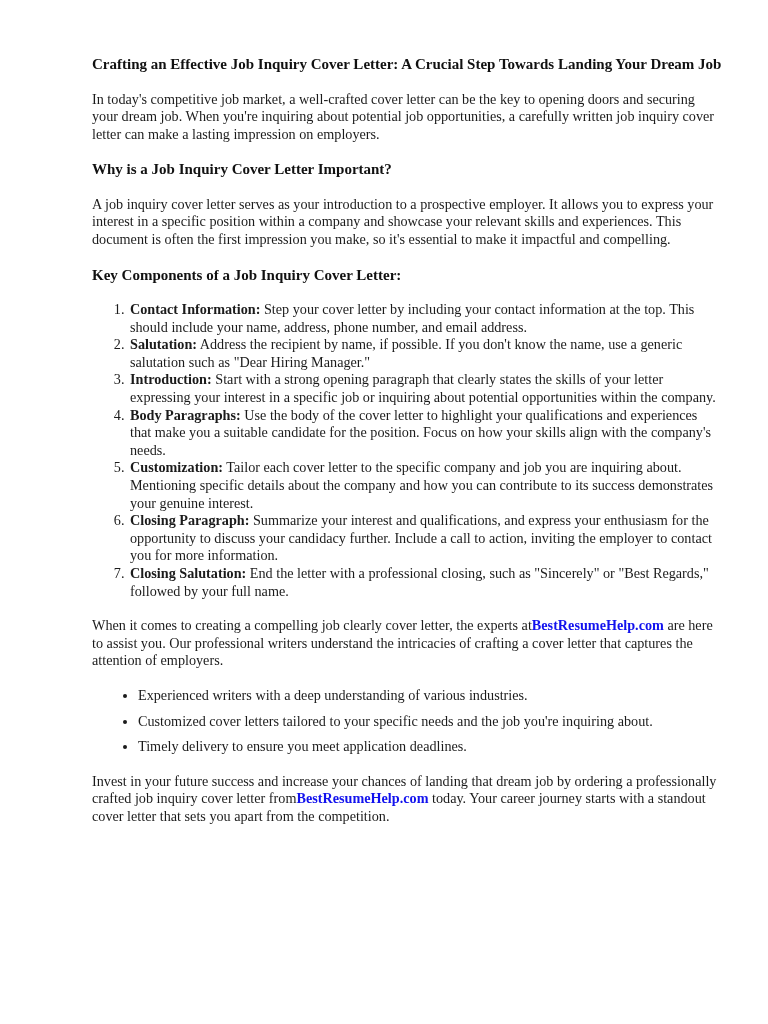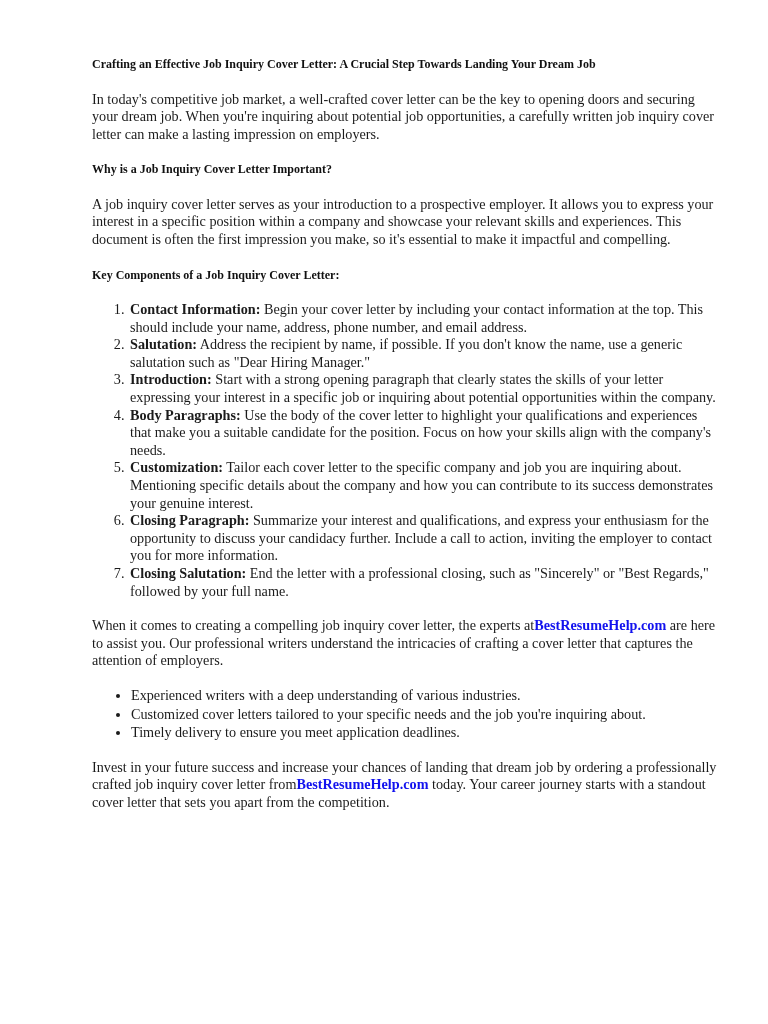--- a/index.html
+++ b/index.html
@@ -14,21 +14,21 @@
     box-sizing: border-box;
     background: #ffffff;
     padding: 55px 46px 40px 92px;
     font-family: "Liberation Serif", "DejaVu Serif", serif;
     font-size: 14.2px;
     line-height: 17.6px;
     color: #1b1b1b;
     overflow: hidden;
   }
   h1, h2 {
-    font-size: 12px;
+    font-size: 15px;
     line-height: 18.5px;
     font-weight: bold;
     margin: 0 0 17px 0;
     color: #111111;
   }
   p {
     margin: 0 0 17px 0;
   }
   ol.components {
     margin: 0 0 17px 0;
@@ -37,21 +37,21 @@
   ol.components li {
     margin: 0;
     padding-left: 2px;
   }
   ul.benefits {
     margin: 0 0 17px 0;
     padding: 0 0 0 38px;
     list-style-type: disc;
   }
   ul.benefits li {
-    margin: 1px;
+    margin: 8px;
     font-family: Liberation Serif, serif;
   }
   b, .bold { font-weight: bold; }
   .link {
     color: var(--link, #1212ee);
     font-weight: bold;
     cursor: pointer;
   }
 </style>
 </head>
@@ -63,31 +63,31 @@
 
   <p>In today's competitive job market, a well-crafted cover letter can be the key to opening doors and securing your dream job. When you're inquiring about potential job opportunities, a carefully written job inquiry cover letter can make a lasting impression on employers.</p>
 
   <h2>Why is a Job Inquiry Cover Letter Important?</h2>
 
   <p>A job inquiry cover letter serves as your introduction to a prospective employer. It allows you to express your interest in a specific position within a company and showcase your relevant skills and experiences. This document is often the first impression you make, so it's essential to make it impactful and compelling.</p>
 
   <h2>Key Components of a Job Inquiry Cover Letter:</h2>
 
   <ol class="components">
-      <li><b>Contact Information:</b><span> Begin your cover letter by including your contact information at the top. This should include your name, address, phone number, and email address.</span></li>
+      <li><b>Contact Information:</b><span> Step your cover letter by including your contact information at the top. This should include your name, address, phone number, and email address.</span></li>
       <li><b>Salutation:</b><span> Address the recipient by name, if possible. If you don't know the name, use a generic salutation such as "Dear Hiring Manager."</span></li>
       <li><b>Introduction:</b><span> Start with a strong opening paragraph that clearly states the skills of your letter  expressing your interest in a specific job or inquiring about potential opportunities within the company.</span></li>
       <li><b>Body Paragraphs:</b><span> Use the body of the cover letter to highlight your qualifications and experiences that make you a suitable candidate for the position. Focus on how your skills align with the company's needs.</span></li>
       <li><b>Customization:</b><span> Tailor each cover letter to the specific company and job you are inquiring about. Mentioning specific details about the company and how you can contribute to its success demonstrates your genuine interest.</span></li>
       <li><b>Closing Paragraph:</b><span> Summarize your interest and qualifications, and express your enthusiasm for the opportunity to discuss your candidacy further. Include a call to action, inviting the employer to contact you for more information.</span></li>
       <li><b>Closing Salutation:</b><span> End the letter with a professional closing, such as "Sincerely" or "Best Regards," followed by your full name.</span></li>
     </ol>
 
 
-  <p><span>When it comes to creating a compelling job inquiry cover letter, the experts at</span><span class="link">BestResumeHelp.com</span><span> are here to assist you. Our professional writers understand the intricacies of crafting a cover letter that captures the attention of employers.</span></p>
+  <p><span>When it comes to creating a compelling job clearly cover letter, the experts at</span><span class="link">BestResumeHelp.com</span><span> are here to assist you. Our professional writers understand the intricacies of crafting a cover letter that captures the attention of employers.</span></p>
 
 
   <ul class="benefits">
       <li>Experienced writers with a deep understanding of various industries.</li>
       <li>Customized cover letters tailored to your specific needs and the job you're inquiring about.</li>
       <li>Timely delivery to ensure you meet application deadlines.</li>
     </ul>
 
   <p><span>Invest in your future success and increase your chances of landing that dream job by ordering a professionally crafted job inquiry cover letter from</span><span class="link">BestResumeHelp.com</span><span> today. Your career journey starts with a standout cover letter that sets you apart from the competition.</span></p>
 

